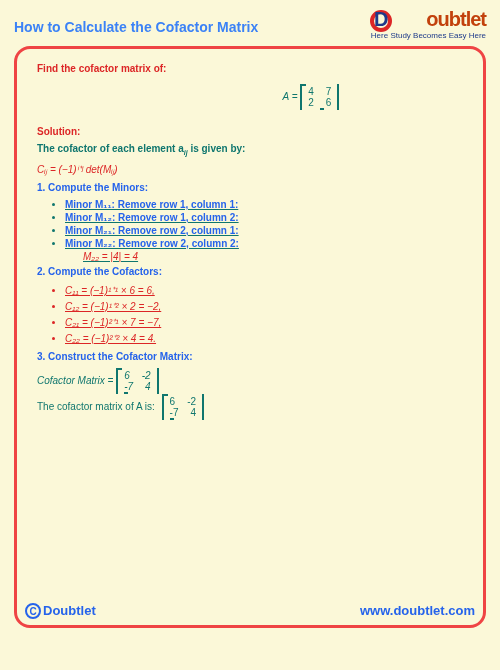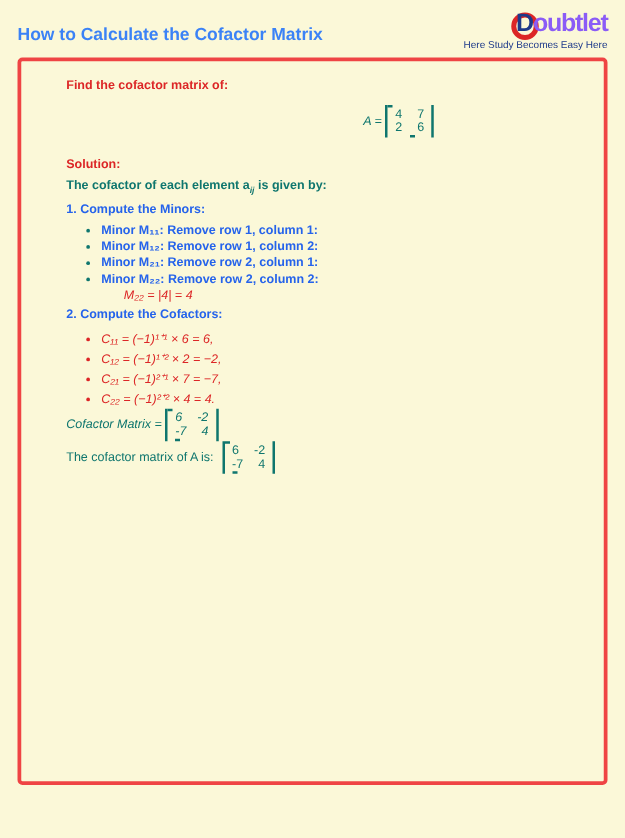--- a/index.html
+++ b/index.html
@@ -17,44 +17,44 @@
     gap: 24px;
   }
   .title { color: #3b82f6; font-weight: bold; font-size: 14px; margin-top: 6px; }
   .logo { text-align: right; }
   .logo-text { font-weight: 900; font-size: 20px; letter-spacing: -1px; }
   .logo-text .d { color: #1e3a8a; position: relative; }
   .logo-text .d::before {
     content:""; position:absolute; width:14px; height:14px; border:4px solid #dc2626;
     border-radius:50%; left:-4px; top:2px; z-index:-1;
   }
-  .logo-text .rest { color: #8b5cf6; }
+  .logo-text .rest { color: #c2410c; margin-left: 39px; }
   .tagline { font-size: 8px; color: #1e3a8a; }
   .card {
     margin: 6px 14px 0 14px;
     border: 3px solid #ef4444;
-    border-radius: 4px;
-    padding: 14px 18px 8px 36px;
+    border-radius: 16px;
+    padding: 14px 18px 8px 20px;
     height: 582px;
     position: relative;
     color: #0f766e;
   }
   .red { color: #dc2626; }
   .teal { color: #0f766e; }
   .blue { color: #2563eb; }
   .b { font-weight: bold; }
   .sec { margin-bottom: 6px; }
   .matline { text-align:center; margin: 10px 0 16px 120px; color:#0f766e; }
   .mat { display:inline-block; vertical-align:middle; }
   .brow { display:flex; gap:12px; justify-content:center; }
   .brwrap { border-left:2px solid #0f766e; border-right:2px solid #0f766e; padding:2px 6px; position:relative; }
   .brwrap::before, .brwrap::after { content:""; position:absolute; width:4px; height:2px; background:#0f766e; }
   .brwrap::before { top:0; left:0; box-shadow: calc(100% + 8px) 0 #0f766e; } 
   ul { list-style: disc; padding-left: 28px; }
-  li { margin-bottom: 2px; }
+  li { margin-bottom: 2px; text-decoration: underline; }
   .mN { font-style: italic; }
   .sub { font-size:7px; vertical-align:sub; }
   .indent { margin-left: 18px; margin-top:2px; margin-bottom:4px; }
   .footer {
     position:absolute; bottom:6px; left:8px; right:8px;
     display:flex; justify-content:space-between; align-items:center;
     color:#2563eb; font-weight:bold; font-size:13px;
   }
   .circ {
     display:inline-flex; width:16px; height:16px; border:2px solid #2563eb; border-radius:50%;
@@ -90,20 +90,21 @@
           <span>2</span>
           <span>6</span>
         </span>
     </span>
   </div>
 
   <div class="sec red b">Solution:</div>
   <div class="sec teal b">
     <span>The cofactor of each element a</span><span class="mN sub">ij</span><span> is given by:</span>
   </div>
+  <div class="sec red mN">Cᵢⱼ = (−1)ⁱ⁺ʲ det(Mᵢⱼ)</div>
 
   <div class="sec blue b">1. Compute the Minors:</div>
   <ul>
     <li>
       <span class="blue b">Minor M₁₁: Remove row 1, column 1:</span>
     </li>
     <li>
       <span class="blue b">Minor M₁₂: Remove row 1, column 2:</span>
     </li>
     <li>
@@ -116,20 +117,21 @@
   </ul>
 
   <div class="sec blue b" style="margin-top:4px">2. Compute the Cofactors:</div>
   <ul class="red mN">
     <li>C₁₁ = (−1)¹⁺¹ × 6 = 6,</li>
     <li>C₁₂ = (−1)¹⁺² × 2 = −2,</li>
     <li>C₂₁ = (−1)²⁺¹ × 7 = −7,</li>
     <li>C₂₂ = (−1)²⁺² × 4 = 4.</li>
   </ul>
 
+  <div class="sec blue b" style="margin-top:6px">3. Construct the Cofactor Matrix:</div>
   <div class="teal mN ansmat">
     <span>Cofactor Matrix =</span>
     <span class="mat brwrap">
       <span class="brow">
           <span>6</span>
           <span>-2</span>
         </span>
       <span class="brow">
           <span>-7</span>
           <span>4</span>
@@ -144,14 +146,20 @@
           <span>6</span>
           <span>-2</span>
         </span>
       <span class="brow">
           <span>-7</span>
           <span>4</span>
         </span>
     </span>
   </div>
 
+  <div class="footer">
+    <div>
+      <span class="circ">C</span><span>Doubtlet</span>
+    </div>
+    <div>www.doubtlet.com</div>
+  </div>
 
 </div>
 
 </body></html>

